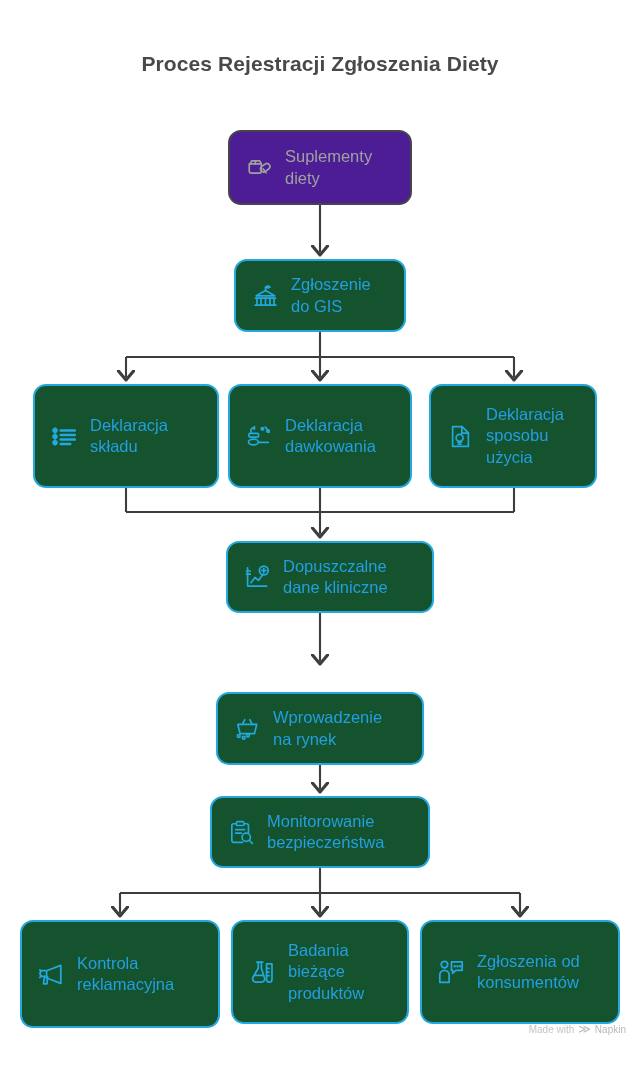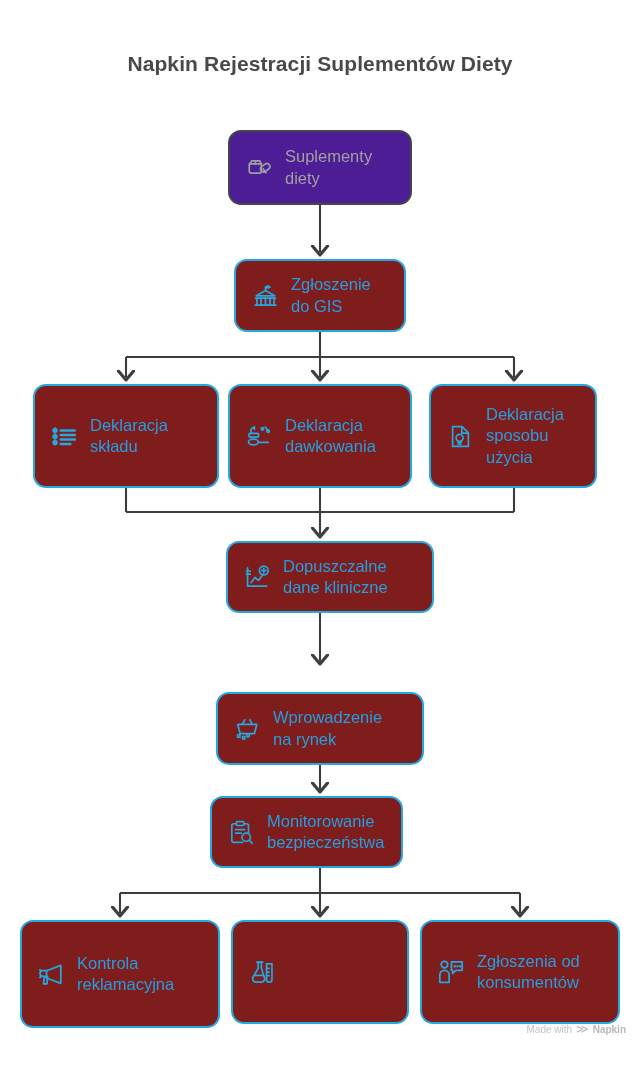--- a/index.html
+++ b/index.html
@@ -21,21 +21,21 @@
     letter-spacing:.1px;
   }
 
   .node{
     position:absolute;
     box-sizing:border-box;
     border-radius:13px;
     display:flex;align-items:center;
     gap:11px;
     padding:0 14px;
-    background:#7f1d1d;
+    background:#14532d;
     border:2.4px solid #23a8e0;
   }
   .node.start{
     background:#4c1d95;
     border:2.4px solid #47454a;
   }
   .node .ico{
     flex:0 0 auto;
     width:30px;height:30px;
     display:flex;align-items:center;justify-content:center;
@@ -50,29 +50,29 @@
     white-space:pre-line;
   }
   .node.start .lbl{color:#a0a0a0;}
 
   .watermark{
     position:absolute;right:14px;bottom:32px;
     font-size:10px;color:#c3c3c6;
     display:flex;align-items:center;gap:4px;
     font-family:"Liberation Sans",sans-serif;
   }
-  .watermark .nk{font-weight:bold;color:#b9b9bd;}
+  .watermark .nk{font-weight:normal;color:#b9b9bd;}
   .watermark .mark{color:#b9b9bd;font-size:12px;}
 </style>
 </head>
 <body>
 
 <div class="canvas">
 
-  <div class="title">Napkin Rejestracji Suplementów Diety</div>
+  <div class="title">Proces Rejestracji Zgłoszenia Diety</div>
 
   <svg class="wires" viewBox="0 0 640 1068">
     <defs>
       <marker id="ah" markerWidth="9" markerHeight="9" refX="3.2" refY="4.5" orient="auto" markerUnits="strokeWidth">
         <path d="M0,0.6 L4.6,4.5 L0,8.4" fill="none" stroke="#3d3d3d" stroke-width="1.5" stroke-linecap="round" stroke-linejoin="round"></path>
       </marker>
     </defs>
     <g fill="none" stroke="#3d3d3d" stroke-width="2.1">
 
       <path d="M320,205 L320,252" marker-end="url(#ah)"></path>
@@ -198,21 +198,21 @@
         <path d="M7.4 8.4 9.6 4.2M16.2 8.4 14 4.2"></path>
         <circle cx="4.2" cy="18.6" r="1.25"></circle>
         <circle cx="8.6" cy="20.2" r="1.25"></circle>
         <circle cx="12.4" cy="18.2" r="1.25"></circle>
       </svg>
     </span>
     <span class="lbl">Wprowadzenie
 na rynek</span>
   </div>
 
-  <div class="node" style="left:210px;top:796px;width:193px;height:72px;">
+  <div class="node" style="left:210px;top:796px;width:220px;height:72px;">
     <span class="ico">
       <svg width="27" height="27" viewBox="0 0 24 24" fill="none" stroke="currentColor" stroke-width="1.5" stroke-linecap="round" stroke-linejoin="round">
         <path d="M6.6 4.2H5a1.6 1.6 0 0 0-1.6 1.6v13.4A1.6 1.6 0 0 0 5 20.8h8"></path>
         <path d="M15 4.2h1.6a1.6 1.6 0 0 1 1.6 1.6v6.6"></path>
         <rect x="7.4" y="2.4" width="6.8" height="3.4" rx="1.2"></rect>
         <path d="M6.8 9.4h8M6.8 12.6h5"></path>
         <circle cx="16.2" cy="16.2" r="3.7"></circle>
         <path d="M18.9 18.9 21.6 21.6"></path>
       </svg>
     </span>
@@ -236,20 +236,23 @@
   <div class="node" style="left:231px;top:920px;width:178px;height:104px;">
     <span class="ico">
       <svg width="27" height="27" viewBox="0 0 24 24" fill="none" stroke="currentColor" stroke-width="1.5" stroke-linecap="round" stroke-linejoin="round">
         <path d="M7 2.8h5.2"></path>
         <path d="M8.2 2.8v5.4L3.7 16a3 3 0 0 0 2.6 4.6h4.6A3 3 0 0 0 13.5 16L11 8.2V2.8"></path>
         <path d="M5.2 14.6h7.2"></path>
         <path d="M15.6 4.4h4.8v13.8a2.4 2.4 0 0 1-4.8 0z"></path>
         <path d="M15.6 8.4h2.2M15.6 11.6h2.2M15.6 14.8h2.2"></path>
       </svg>
     </span>
+    <span class="lbl">Badania
+bieżące
+produktów</span>
   </div>
 
   <div class="node" style="left:420px;top:920px;width:200px;height:104px;">
     <span class="ico">
       <svg width="28" height="28" viewBox="0 0 24 24" fill="none" stroke="currentColor" stroke-width="1.5" stroke-linecap="round" stroke-linejoin="round">
         <circle cx="6.4" cy="5.6" r="2.8"></circle>
         <path d="M2.4 20.8v-6.2a4 4 0 0 1 8 0v6.2z"></path>
         <path d="M12.4 3.4h9.2v7.2h-5.4l-2.8 2.6v-2.6h-1z"></path>
         <path d="M15.2 7h.02M17.6 7h.02M20 7h.02" stroke-width="2.1"></path>
       </svg>

